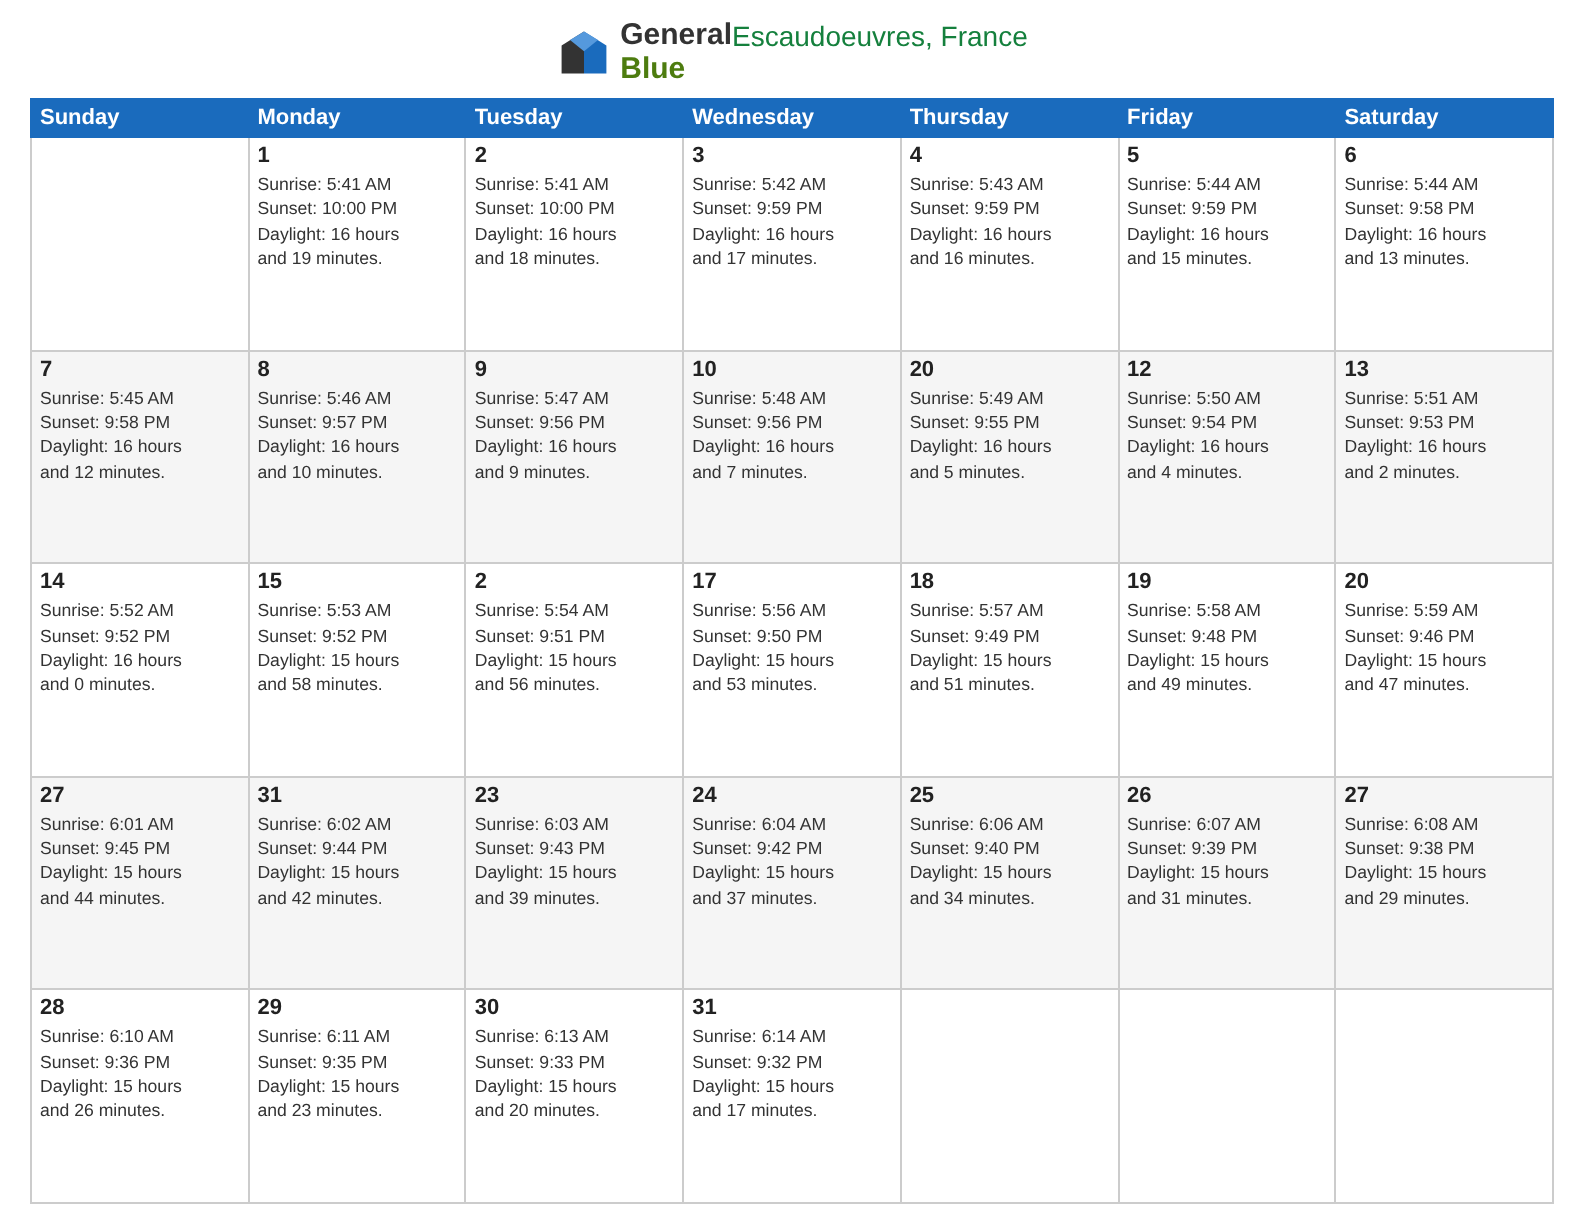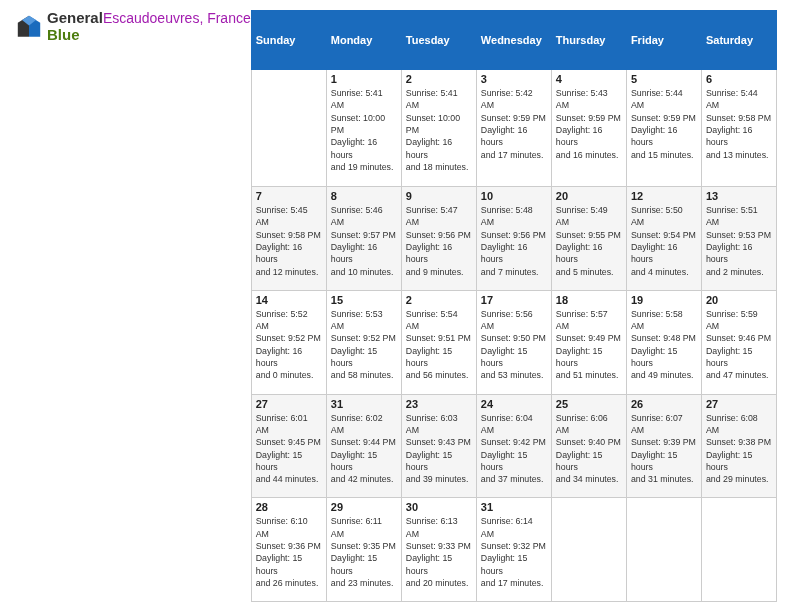--- a/index.html
+++ b/index.html
@@ -8,21 +8,22 @@
       background: #fff;
       width: 792px;
       height: 612px;
       overflow: hidden;
     }
     .page {
       width: 792px;
       height: 612px;
       padding: 10px 15px 10px 15px;
       display: flex;
-      flex-direction: row;
+      flex-direction: column;
+      align-items: center;
     }
     .header {
       display: flex;
       justify-content: space-between;
       align-items: flex-start;
       margin-bottom: 6px;
     }
     .logo {
       display: flex;
       align-items: center;
@@ -51,32 +52,32 @@
       text-align: right;
     }
     .main-title {
       font-size: 32px;
       font-weight: bold;
       color: #333;
       line-height: 1.1;
     }
     .subtitle {
       font-size: 14px;
-      color: #a21caf;
+      color: #15803d;
     }
     .calendar {
       flex: 1;
       border-collapse: collapse;
       width: 100%;
       font-size: 9.5px;
     }
     .calendar thead tr th {
       background-color: #1a6bbd;
       color: #fff;
-      padding: 23px 4px;
+      padding: 3px 4px;
       text-align: left;
       font-size: 11px;
       font-weight: bold;
       border: 1px solid #1a6bbd;
     }
     .calendar tbody tr td {
       border: 1px solid #ccc;
       vertical-align: top;
       padding: 3px 4px;
       width: calc(100% / 7);

